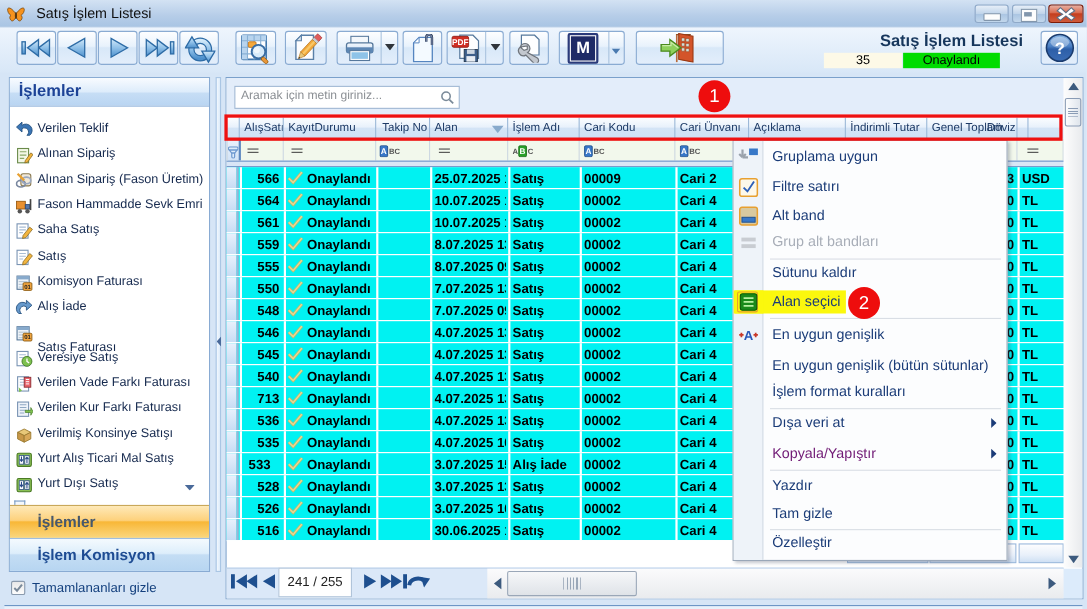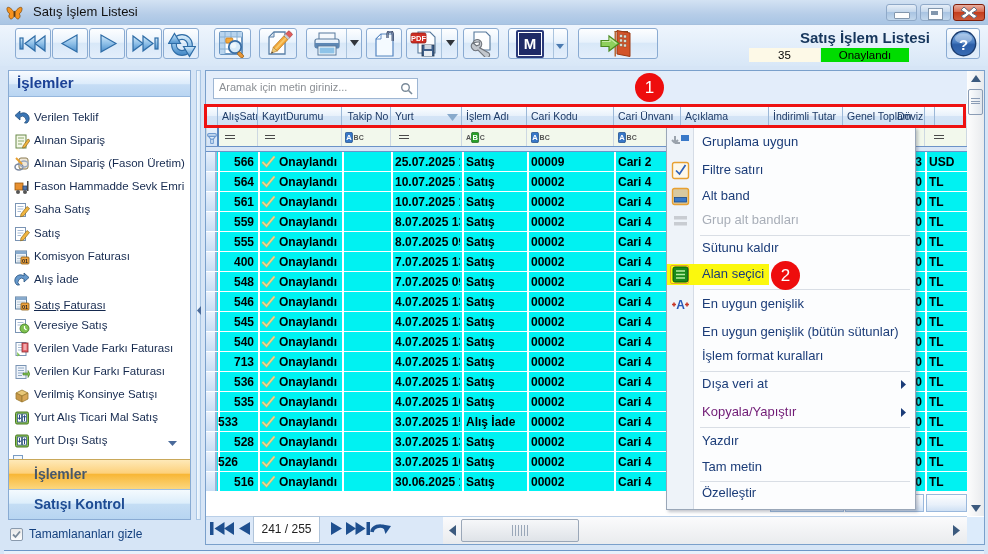--- a/index.html
+++ b/index.html
@@ -208,21 +208,21 @@
   </svg><div class="nav-item" style="top:249.59999999999997px;left:34px;">Komisyon Faturası</div>
 <svg class="ab" style="left:14px;top:271.7px" width="16" height="16" viewBox="0 0 16 16">
     <path d="M3 13 A5.5 5.5 0 0 1 10 4 L10 1 L15 5.5 L10 10 L10 7 A3.5 3.5 0 0 0 5.5 13 Z" fill="#6699cc" stroke="#24517f" stroke-width="0.8"></path>
   </svg><div class="nav-item" style="top:272.7px;left:34px;">Alış İade</div>
 <svg class="ab" style="left:14px;top:294.8px" width="16" height="16" viewBox="0 0 16 16">
     <rect x="1.5" y="2" width="11" height="12" fill="#eef3f8" stroke="#5a7a9a" stroke-width="1"></rect>
     <rect x="1.5" y="2" width="11" height="3" fill="#88aacc"></rect>
     <path d="M3 7 H11 M3 9.5 H11 M3 12 H11" stroke="#aabccc" stroke-width="0.8"></path>
     <rect x="7" y="8" width="8" height="7" rx="1" fill="#f2a53f" stroke="#8a5a10" stroke-width="0.8"></rect>
     <text x="11" y="13.6" text-anchor="middle" font-size="5.5" font-weight="bold" fill="#222">01</text>
-  </svg><div class="nav-item" style="top:299px;left:34px;text-decoration:underline;">Satış Faturası</div>
+  </svg><div class="nav-item" style="top:310px;left:34px;">Satış Faturası</div>
 <svg class="ab" style="left:14px;top:317.90000000000003px" width="16" height="16" viewBox="0 0 16 16">
     <rect x="1.5" y="1.5" width="10" height="13" fill="#fff" stroke="#7a94b4" stroke-width="1"></rect>
     <path d="M3.5 4.5 H9.5 M3.5 7 H9.5" stroke="#a8bcd4" stroke-width="1"></path>
     <circle cx="10.5" cy="10.5" r="4.5" fill="#7ec14f" stroke="#3f7722" stroke-width="0.8"></circle>
     <path d="M10.5 8 V10.5 L12.5 12" stroke="#fff" stroke-width="1.2" fill="none"></path>
   </svg><div class="nav-item" style="top:318.90000000000003px;left:34px;">Veresiye Satış</div>
 <svg class="ab" style="left:14px;top:341.00000000000006px" width="16" height="16" viewBox="0 0 16 16">
     <rect x="2" y="1.5" width="10" height="13" fill="#fff" stroke="#7a94b4" stroke-width="1"></rect>
     <path d="M4 4 H10 M4 6.5 H10 M4 9 H10" stroke="#a8bcd4" stroke-width="1"></path>
     <rect x="8" y="2" width="6" height="9" fill="#e8636a" stroke="#8a2a30" stroke-width="0.8"></rect>
@@ -253,21 +253,21 @@
     <rect x="8.5" y="4" width="4" height="8" fill="#fff" stroke="#3a5a8a" stroke-width="0.8"></rect>
     <path d="M10.5 11 V6 M9 7.5 L10.5 5.5 L12 7.5" stroke="#2a4a8a" stroke-width="1" fill="none"></path>
   </svg><div class="nav-item" style="top:434.40000000000015px;left:34px;">Yurt Dışı Satış</div>
 <svg class="ab" style="left:168px;top:441px" width="9" height="5" viewBox="0 0 9 5">
     <path d="M0 0 H9 L4.5 5 Z" fill="#4a6a9a"></path>
   </svg>
 <div class="ab" style="left:13px;top:455px;width:10px;height:4px;background:#f4f8fc;border:1px solid #7a9cc4;border-bottom:none;box-sizing:border-box;"></div>
 <div class="ab" style="left:9px;top:459px;width:181px;height:30px;background:linear-gradient(#fee9b8,#fdd17c 45%,#f8b737 50%,#fbd77e);border-top:1px solid #c9a85a;box-sizing:border-box;"></div>
 <div class="ab" style="left:34px;top:466px;font-size:14px;font-weight:bold;color:#47586c;">İşlemler</div>
 <div class="ab" style="left:9px;top:489px;width:181px;height:30px;background:linear-gradient(#f4fafe,#ddeefb 45%,#c4ddf4 50%,#b7d5f1);border-top:1px solid #a0bede;box-sizing:border-box;"></div>
-<div class="ab" style="left:34px;top:496px;font-size:14px;font-weight:bold;color:#1e4c93;">Satışı Kontrol</div>
+<div class="ab" style="left:34px;top:496px;font-size:14px;font-weight:bold;color:#1e4c93;">İşlem Komisyon</div>
 <div class="ab" style="left:196px;top:70px;width:5px;height:450px;background:linear-gradient(90deg,#f4f9fe,#dcebfa);border:1px solid #aac6e4;box-sizing:border-box;"></div>
 <svg class="ab" style="left:197px;top:306px" width="4" height="9" viewBox="0 0 4 9">
     <path d="M4 0 L0 4.5 L4 9 Z" fill="#4a6a9a"></path>
   </svg>
 <div class="ab" style="left:10px;top:528px;width:13px;height:13px;background:linear-gradient(#e8e8e8,#fdfdfd);border:1px solid #8a9aad;box-sizing:border-box;border-radius:2px;"></div>
 <svg class="ab" style="left:12px;top:530px" width="9" height="9" viewBox="0 0 9 9">
     <path d="M1 4.5 L3.5 7 L8 1.5" fill="none" stroke="#7a8a9a" stroke-width="1.8"></path>
   </svg>
 <div class="ab" style="left:29px;top:527px;font-size:12px;color:#14407e;">Tamamlananları gizle</div>
 <div class="ab" style="left:8px;top:548px;width:183px;height:6px;background:#fff;border:1px solid #9ab0c8;border-bottom:none;box-sizing:border-box;border-radius:2px 2px 0 0;"></div>
@@ -276,21 +276,21 @@
 <div class="ab" style="left:213px;top:78px;width:205px;height:21px;background:#fff;border:1px solid #9eb6d3;box-sizing:border-box;"></div>
 <div class="ab" style="left:219px;top:81px;font-size:11px;color:#8b8f94;">Aramak için metin giriniz...</div>
 <svg class="ab" style="left:400px;top:82px" width="13" height="13" viewBox="0 0 13 13">
 <circle cx="5.5" cy="5.5" r="3.8" fill="none" stroke="#7a8a99" stroke-width="1.4"></circle>
 <path d="M8.5 8.5 L12 12" stroke="#7a8a99" stroke-width="1.6"></path>
   </svg>
 <div class="ab" style="left:206px;top:107px;width:761px;height:19px;background:linear-gradient(#fbfdff,#e8f1fb 45%,#d4e4f6 50%,#cfe1f5);"></div>
 <div class="hcell" style="left:218px;top:107px;width:40px;">AlışSatışT</div>
 <div class="hcell" style="left:258px;top:107px;width:84px;">KayıtDurumu</div>
 <div class="hcell" style="left:342px;top:107px;width:49px;text-align:center;">Takip No</div>
-<div class="hcell" style="left:391px;top:107px;width:71px;">Yurt</div>
+<div class="hcell" style="left:391px;top:107px;width:71px;">Alan</div>
 <div class="hcell" style="left:462px;top:107px;width:65px;">İşlem Adı</div>
 <div class="hcell" style="left:527px;top:107px;width:87px;">Cari Kodu</div>
 <div class="hcell" style="left:614px;top:107px;width:67px;">Cari Ünvanı</div>
 <div class="hcell" style="left:681px;top:107px;width:88px;">Açıklama</div>
 <div class="hcell" style="left:769px;top:107px;width:74px;">İndirimli Tutar</div>
 <div class="hcell" style="left:843px;top:107px;width:82px;">Genel Toplam</div>
 <div class="hcell" style="left:893px;top:107px;width:42px;">Döviz</div>
 <div class="ab" style="left:217px;top:107px;width:1px;height:19px;background:#9cb8d8;"></div>
 <svg class="ab" style="left:447px;top:114px" width="11" height="7" viewBox="0 0 11 7">
     <path d="M0 0 H11 L5.5 7 Z" fill="#88aacc"></path>
@@ -482,21 +482,21 @@
 <div class="ab" style="left:258px;top:252.0px;width:1.5px;height:19.00px;background:#fff;"></div>
 <div class="ab" style="left:342px;top:252.0px;width:1.5px;height:19.00px;background:#fff;"></div>
 <div class="ab" style="left:391px;top:252.0px;width:1.5px;height:19.00px;background:#fff;"></div>
 <div class="ab" style="left:462px;top:252.0px;width:1.5px;height:19.00px;background:#fff;"></div>
 <div class="ab" style="left:527px;top:252.0px;width:1.5px;height:19.00px;background:#fff;"></div>
 <div class="ab" style="left:614px;top:252.0px;width:1.5px;height:19.00px;background:#fff;"></div>
 <div class="ab" style="left:681px;top:252.0px;width:1.5px;height:19.00px;background:#fff;"></div>
 <div class="ab" style="left:769px;top:252.0px;width:1.5px;height:19.00px;background:#fff;"></div>
 <div class="ab" style="left:843px;top:252.0px;width:1.5px;height:19.00px;background:#fff;"></div>
 <div class="ab" style="left:925px;top:252.0px;width:1.5px;height:19.00px;background:#fff;"></div>
-<div class="cell" style="left:218px;top:255.2px;width:36px;text-align:right;">400</div>
+<div class="cell" style="left:218px;top:255.2px;width:36px;text-align:right;">550</div>
 <svg class="ab" style="left:261px;top:255.0px" width="15" height="13" viewBox="0 0 15 13">
     <path d="M1.5 7 L5.5 11 L13.5 1.5" fill="none" stroke="#c8b868" stroke-width="2.6"></path>
     <path d="M1.5 7 L5.5 11 L13.5 1.5" fill="none" stroke="#e8dc9a" stroke-width="1.2"></path>
   </svg>
 <div class="cell" style="left:279px;top:255.2px;width:60px;">Onaylandı</div>
 <div class="cell" style="left:395px;top:255.2px;width:65px;">7.07.2025 13</div>
 <div class="cell" style="left:466px;top:255.2px;width:59px;">Satış</div>
 <div class="cell" style="left:531px;top:255.2px;width:81px;">00002</div>
 <div class="cell" style="left:618px;top:255.2px;width:61px;">Cari 4</div>
 <div class="cell" style="left:843px;top:255.2px;width:79px;text-align:right;">0</div>
@@ -698,21 +698,21 @@
 <div class="ab" style="left:258px;top:412.0px;width:1.5px;height:19.00px;background:#fff;"></div>
 <div class="ab" style="left:342px;top:412.0px;width:1.5px;height:19.00px;background:#fff;"></div>
 <div class="ab" style="left:391px;top:412.0px;width:1.5px;height:19.00px;background:#fff;"></div>
 <div class="ab" style="left:462px;top:412.0px;width:1.5px;height:19.00px;background:#fff;"></div>
 <div class="ab" style="left:527px;top:412.0px;width:1.5px;height:19.00px;background:#fff;"></div>
 <div class="ab" style="left:614px;top:412.0px;width:1.5px;height:19.00px;background:#fff;"></div>
 <div class="ab" style="left:681px;top:412.0px;width:1.5px;height:19.00px;background:#fff;"></div>
 <div class="ab" style="left:769px;top:412.0px;width:1.5px;height:19.00px;background:#fff;"></div>
 <div class="ab" style="left:843px;top:412.0px;width:1.5px;height:19.00px;background:#fff;"></div>
 <div class="ab" style="left:925px;top:412.0px;width:1.5px;height:19.00px;background:#fff;"></div>
-<div class="cell" style="left:218px;top:415.2px;width:36px;text-align:left;">533</div>
+<div class="cell" style="left:218px;top:415.2px;width:36px;text-align:center;">533</div>
 <svg class="ab" style="left:261px;top:415.0px" width="15" height="13" viewBox="0 0 15 13">
     <path d="M1.5 7 L5.5 11 L13.5 1.5" fill="none" stroke="#c8b868" stroke-width="2.6"></path>
     <path d="M1.5 7 L5.5 11 L13.5 1.5" fill="none" stroke="#e8dc9a" stroke-width="1.2"></path>
   </svg>
 <div class="cell" style="left:279px;top:415.2px;width:60px;">Onaylandı</div>
 <div class="cell" style="left:395px;top:415.2px;width:65px;">3.07.2025 15</div>
 <div class="cell" style="left:466px;top:415.2px;width:59px;">Alış İade</div>
 <div class="cell" style="left:531px;top:415.2px;width:81px;">00002</div>
 <div class="cell" style="left:618px;top:415.2px;width:61px;">Cari 4</div>
 <div class="cell" style="left:843px;top:415.2px;width:79px;text-align:right;">0</div>
@@ -752,21 +752,21 @@
 <div class="ab" style="left:258px;top:452.0px;width:1.5px;height:19.00px;background:#fff;"></div>
 <div class="ab" style="left:342px;top:452.0px;width:1.5px;height:19.00px;background:#fff;"></div>
 <div class="ab" style="left:391px;top:452.0px;width:1.5px;height:19.00px;background:#fff;"></div>
 <div class="ab" style="left:462px;top:452.0px;width:1.5px;height:19.00px;background:#fff;"></div>
 <div class="ab" style="left:527px;top:452.0px;width:1.5px;height:19.00px;background:#fff;"></div>
 <div class="ab" style="left:614px;top:452.0px;width:1.5px;height:19.00px;background:#fff;"></div>
 <div class="ab" style="left:681px;top:452.0px;width:1.5px;height:19.00px;background:#fff;"></div>
 <div class="ab" style="left:769px;top:452.0px;width:1.5px;height:19.00px;background:#fff;"></div>
 <div class="ab" style="left:843px;top:452.0px;width:1.5px;height:19.00px;background:#fff;"></div>
 <div class="ab" style="left:925px;top:452.0px;width:1.5px;height:19.00px;background:#fff;"></div>
-<div class="cell" style="left:218px;top:455.2px;width:36px;text-align:left;">526</div>
+<div class="cell" style="left:218px;top:455.2px;width:36px;text-align:right;">526</div>
 <svg class="ab" style="left:261px;top:455.0px" width="15" height="13" viewBox="0 0 15 13">
     <path d="M1.5 7 L5.5 11 L13.5 1.5" fill="none" stroke="#c8b868" stroke-width="2.6"></path>
     <path d="M1.5 7 L5.5 11 L13.5 1.5" fill="none" stroke="#e8dc9a" stroke-width="1.2"></path>
   </svg>
 <div class="cell" style="left:279px;top:455.2px;width:60px;">Onaylandı</div>
 <div class="cell" style="left:395px;top:455.2px;width:65px;">3.07.2025 10</div>
 <div class="cell" style="left:466px;top:455.2px;width:59px;">Satış</div>
 <div class="cell" style="left:531px;top:455.2px;width:81px;">00002</div>
 <div class="cell" style="left:618px;top:455.2px;width:61px;">Cari 4</div>
 <div class="cell" style="left:843px;top:455.2px;width:79px;text-align:right;">0</div>
@@ -881,21 +881,21 @@
 <div class="mi" style="left:702px;top:376px;color:#1b3c78;">Dışa veri at</div>
 <svg class="ab" style="left:901px;top:380px" width="5" height="9" viewBox="0 0 5 9">
     <path d="M0 0 L5 4.5 L0 9 Z" fill="#1b3c78"></path>
   </svg>
 <div class="mi" style="left:702px;top:404px;color:#701a75;">Kopyala/Yapıştır</div>
 <svg class="ab" style="left:901px;top:408px" width="5" height="9" viewBox="0 0 5 9">
     <path d="M0 0 L5 4.5 L0 9 Z" fill="#1b3c78"></path>
   </svg>
 <div class="sep" style="left:700px;top:427px;width:210px;"></div>
 <div class="mi" style="left:702px;top:433px;color:#1b3c78;">Yazdır</div>
-<div class="mi" style="left:702px;top:459px;color:#1b3c78;">Tam metin</div>
+<div class="mi" style="left:702px;top:459px;color:#1b3c78;">Tam gizle</div>
 <div class="sep" style="left:700px;top:480.5px;width:210px;"></div>
 <div class="mi" style="left:702px;top:485px;color:#1b3c78;">Özelleştir</div>
 <svg class="ab" style="left:671px;top:295px" width="19" height="19" viewBox="0 0 19 19">
     <text x="9.5" y="14" text-anchor="middle" font-size="12" font-weight="bold" fill="#2858b8">A</text>
     <path d="M1 9.5 H5 M3 7.5 V11.5 M14 9.5 H18 M16 7.5 V11.5" stroke="#c83828" stroke-width="1.6"></path>
   </svg><div class="ab" style="left:204px;top:104px;width:762px;height:24px;border:3px solid #ee1111;box-sizing:border-box;"></div>
 <div class="ab" style="left:635px;top:73px;width:29px;height:29px;border-radius:50%;background:#ee0d0d;color:#fff;font-size:17px;text-align:center;line-height:29px;">1</div>
 <div class="ab" style="left:771px;top:261px;width:29px;height:29px;border-radius:50%;background:#ee0d0d;color:#fff;font-size:17px;text-align:center;line-height:29px;">2</div>
 
 </body></html>

